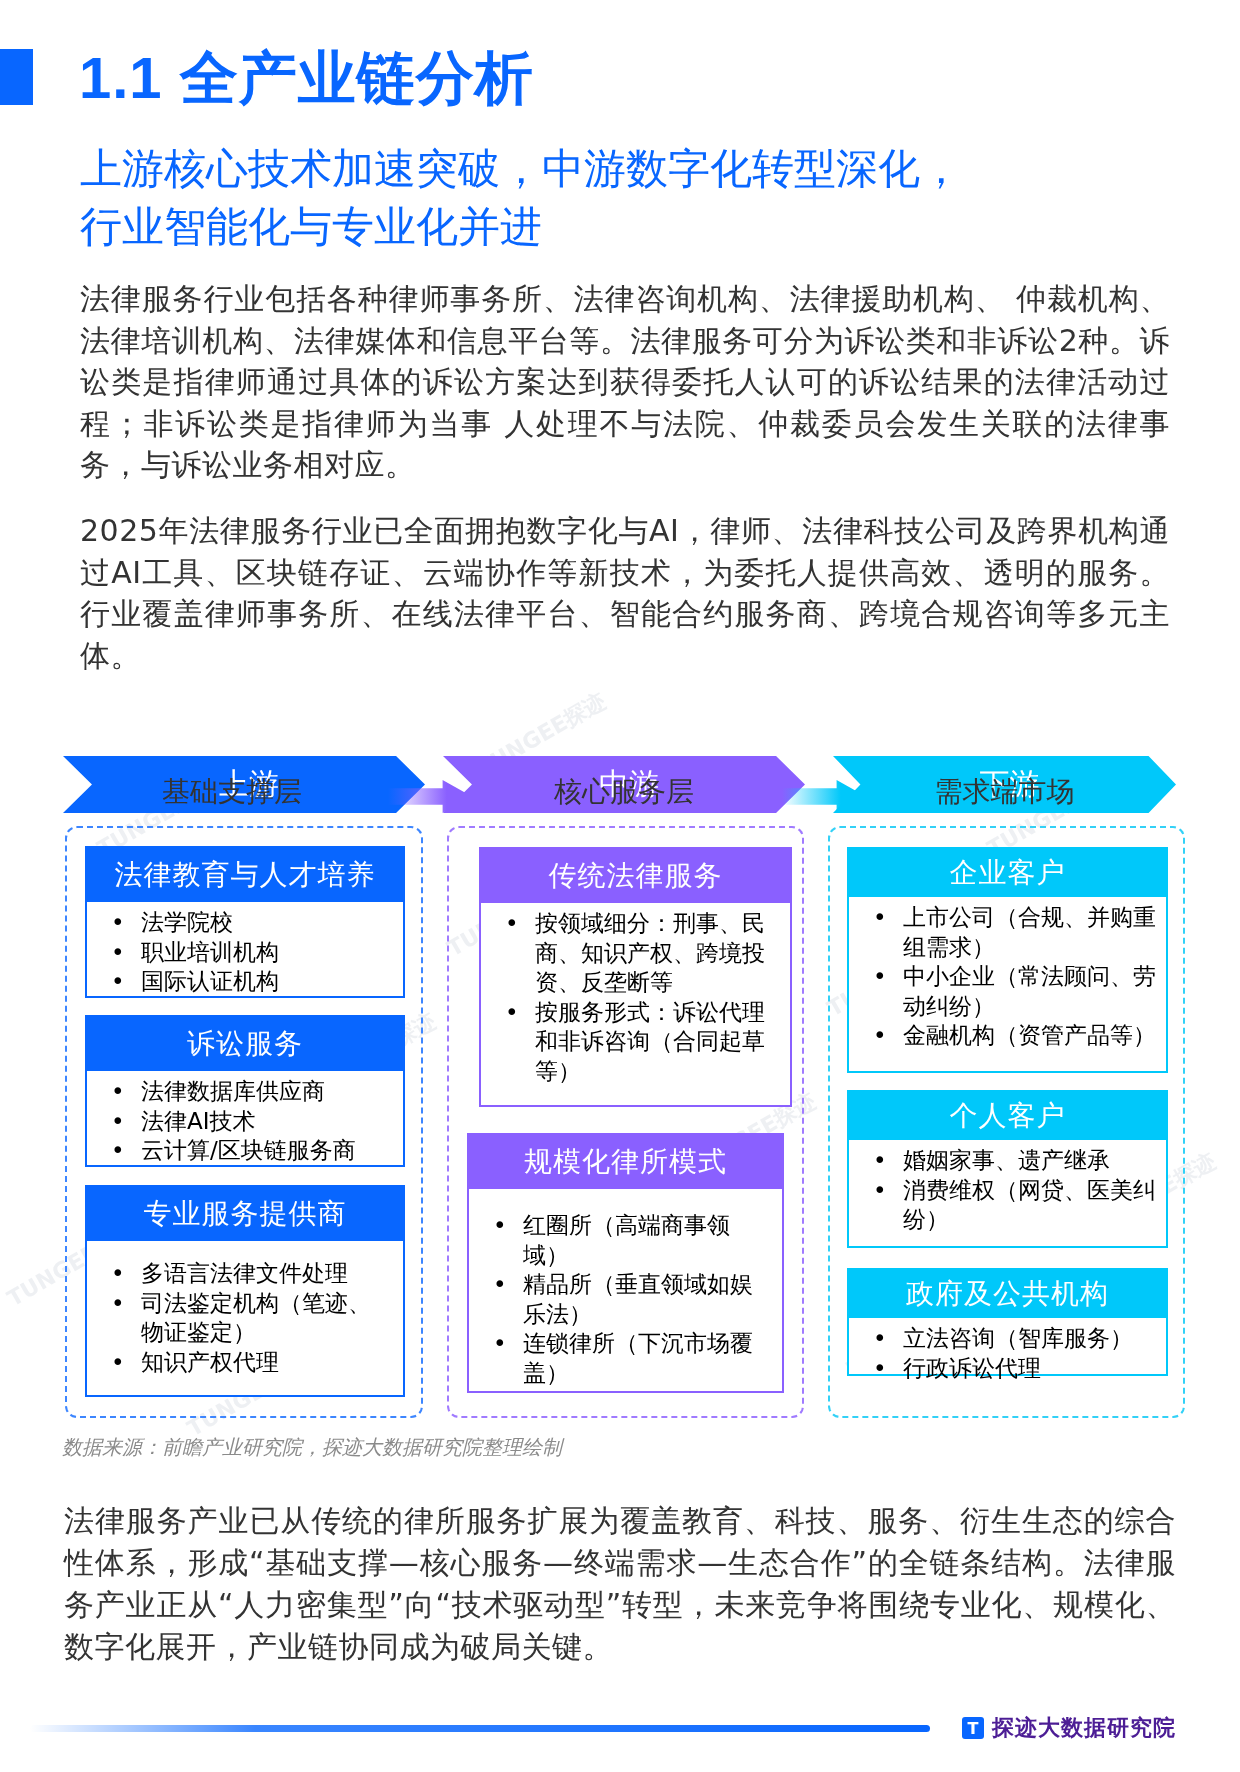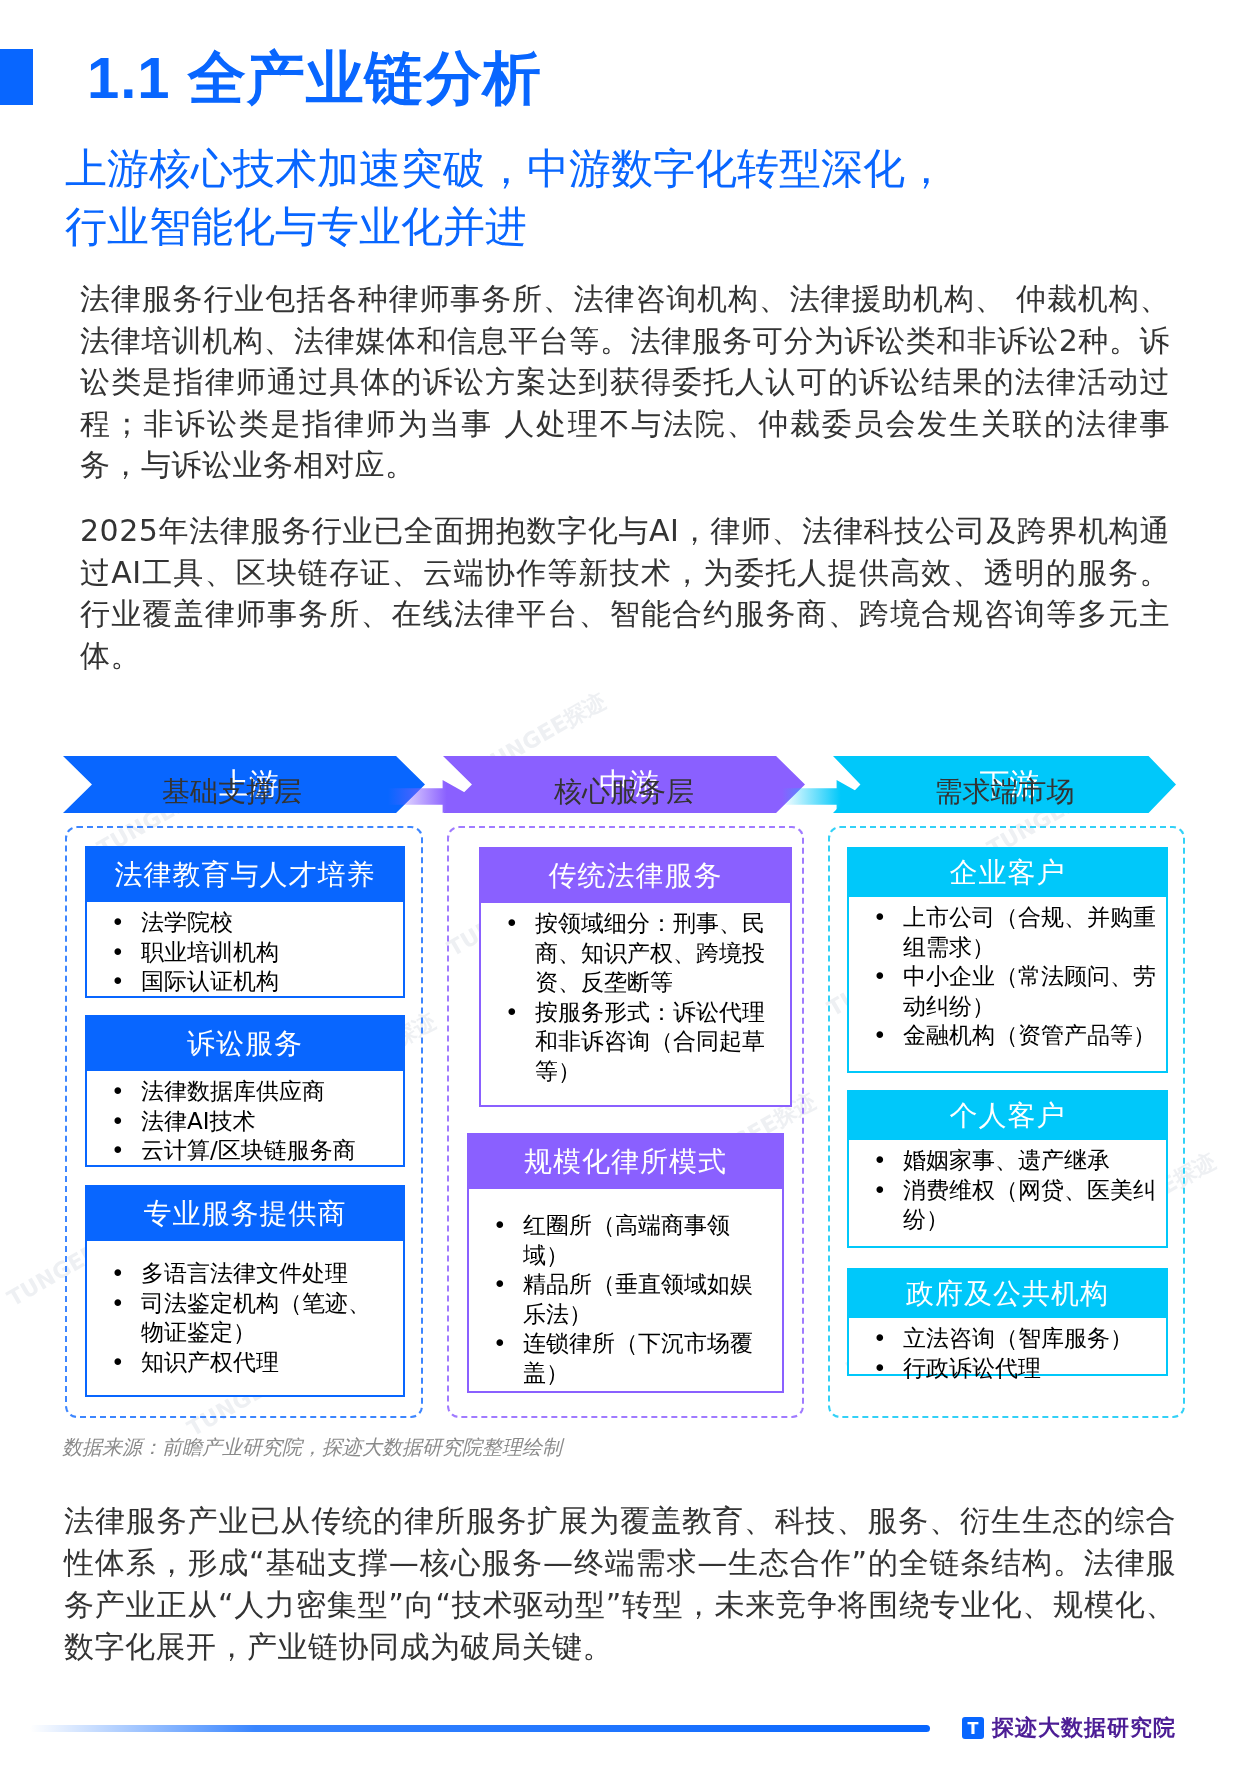--- a/index.html
+++ b/index.html
@@ -1,21 +1,21 @@
 <!DOCTYPE html>
 <html><head>
 <meta charset="utf-8">
 <style>
   * { box-sizing: border-box; margin: 0; padding: 0; }
   html, body { width: 1240px; height: 1772px; background: #ffffff; overflow: hidden; }
   body { position: relative; font-family: "DejaVu Sans", "Liberation Sans", sans-serif; color: #333333; }
 
   .title-bar { position: absolute; left: 0; top: 49px; width: 33px; height: 56px; background: #0866ff; }
-  .page-title { position: absolute; left: 87px; top: 40px; font-size: 58px; font-weight: bold; color: #0866ff; letter-spacing: 1px; white-space: nowrap; font-family: "Liberation Sans", "DejaVu Sans", sans-serif; }
-  .subtitle { position: absolute; left: 65px; top: 140px; width: 1120px; font-size: 42px; line-height: 58px; color: #0866ff; }
+  .page-title { position: absolute; left: 79px; top: 40px; font-size: 58px; font-weight: bold; color: #0866ff; letter-spacing: 1px; white-space: nowrap; font-family: "Liberation Sans", "DejaVu Sans", sans-serif; }
+  .subtitle { position: absolute; left: 80px; top: 140px; width: 1120px; font-size: 42px; line-height: 58px; color: #0866ff; }
 
   .para { position: absolute; font-size: 30px; line-height: 41.5px; color: #333333; text-align: justify; letter-spacing: 0.5px; }
   .p1 { left: 80px; top: 278px; width: 1090px; }
   .p2 { left: 80px; top: 510px; width: 1090px; }
   .p3 { left: 64px; top: 1500px; width: 1112px; line-height: 42px; }
 
   
   .chev { position: absolute; top: 756px; height: 57px; color: #fff; font-size: 30px; display: flex; align-items: center; justify-content: center; clip-path: polygon(0 0, 92% 0, 100% 50%, 92% 100%, 0 100%, 8% 50%); }
   .chev.up { left: 63px; width: 362px; background: #0866ff; }
   .chev.mid { left: 443px; width: 362px; background: #8a60ff; }

